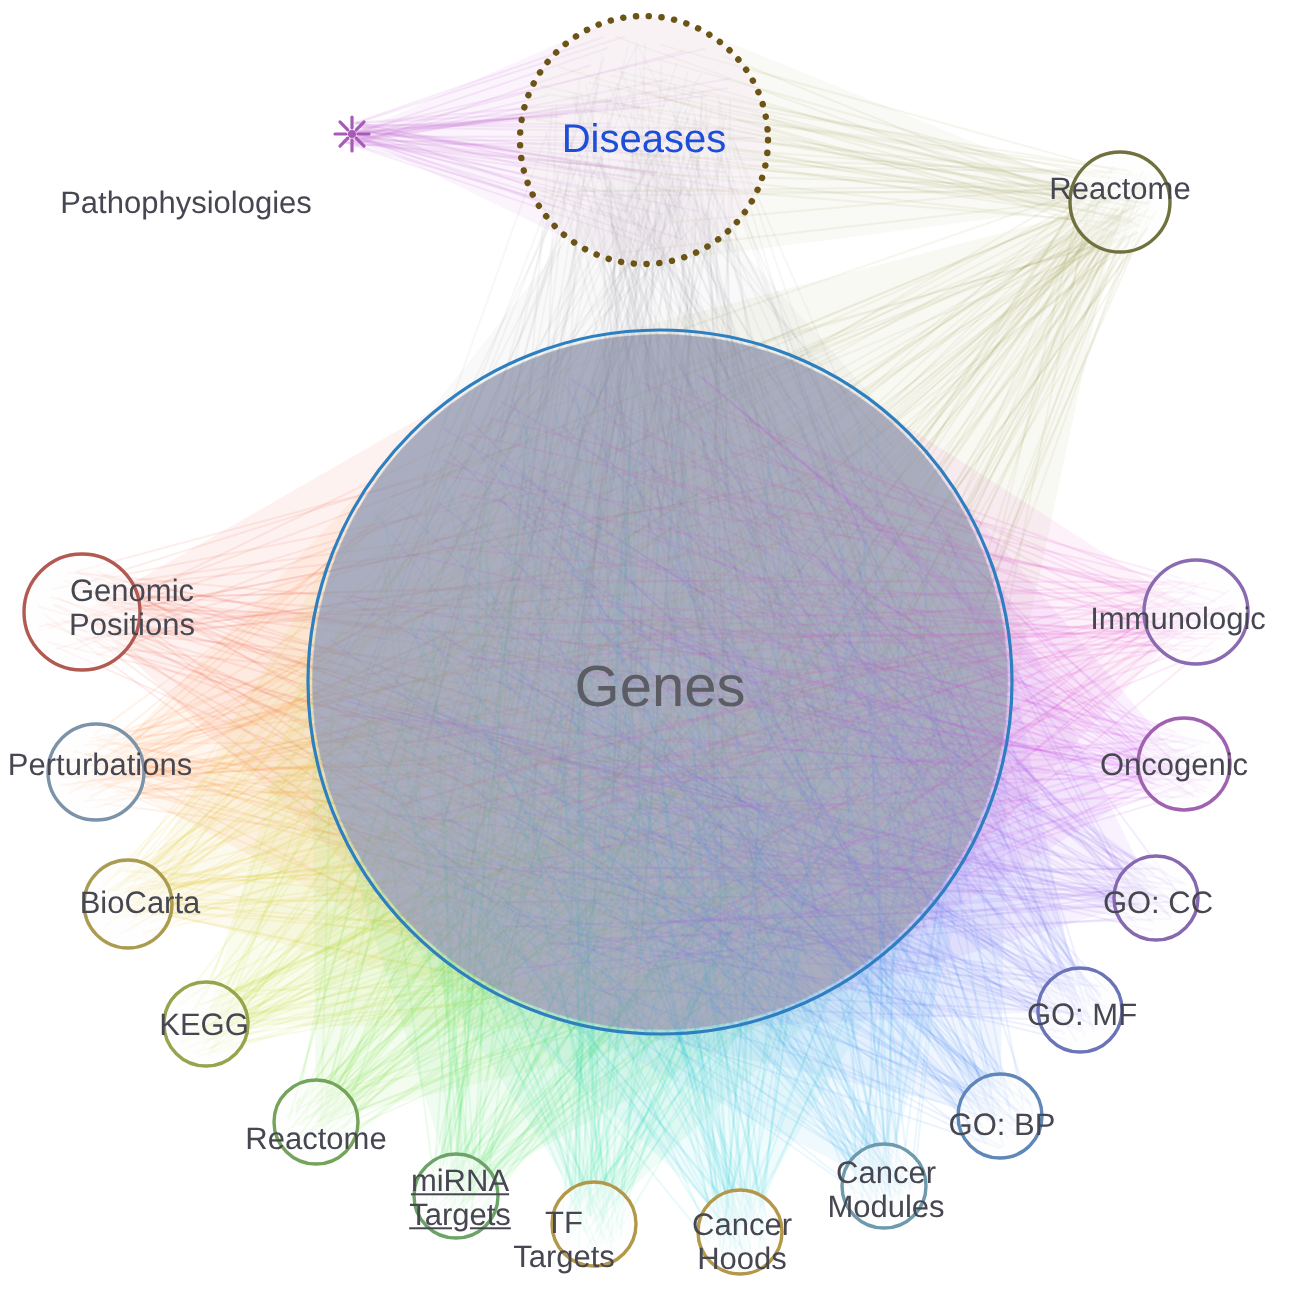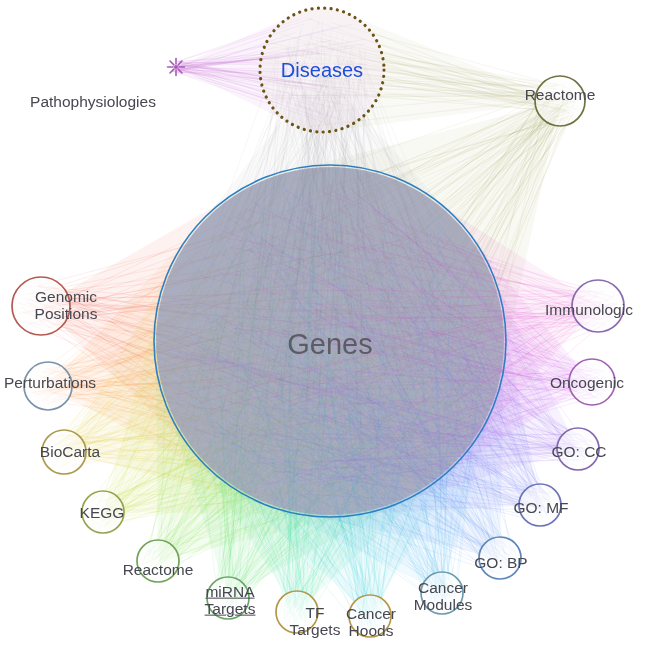--- a/index.html
+++ b/index.html
@@ -1289,21 +1289,21 @@
 <div class="node-label" style="left: 93px; top: 67px; margin-top: 35px;">Pathophysiologies</div>
     <div class="node-label" style="left: 560px; top: 95px;">Reactome</div>
     <div class="node-label" style="left: 46px; top: 305px; padding-left: 40px;">Genomic
 Positions</div>
     <div class="node-label" style="left: 50px; top: 383px;">Perturbations</div>
     <div class="node-label" style="left: 70px; top: 452px;">BioCarta</div>
     <div class="node-label" style="left: 102px; top: 513px;">KEGG</div>
     <div class="node-label" style="left: 158px; top: 570px;">Reactome</div>
     <div class="node-label" style="left: 230px; top: 600px; text-decoration: underline;">miRNA
 Targets</div>
-    <div class="node-label" style="left: 315px; top: 621px; text-align: center;">TF
+    <div class="node-label" style="left: 282px; top: 621px; text-align: center;">TF
 Targets</div>
     <div class="node-label" style="left: 371px; top: 622px;">Cancer
 Hoods</div>
     <div class="node-label" style="left: 443px; top: 596px;">Cancer
 Modules</div>
     <div class="node-label" style="left: 501px; top: 563px;">GO: BP</div>
     <div class="node-label" style="left: 541px; top: 508px;">GO: MF</div>
     <div class="node-label" style="left: 579px; top: 452px;">GO: CC</div>
     <div class="node-label" style="left: 587px; top: 383px;">Oncogenic</div>
     <div class="node-label" style="left: 589px; top: 310px;">Immunologic</div>

